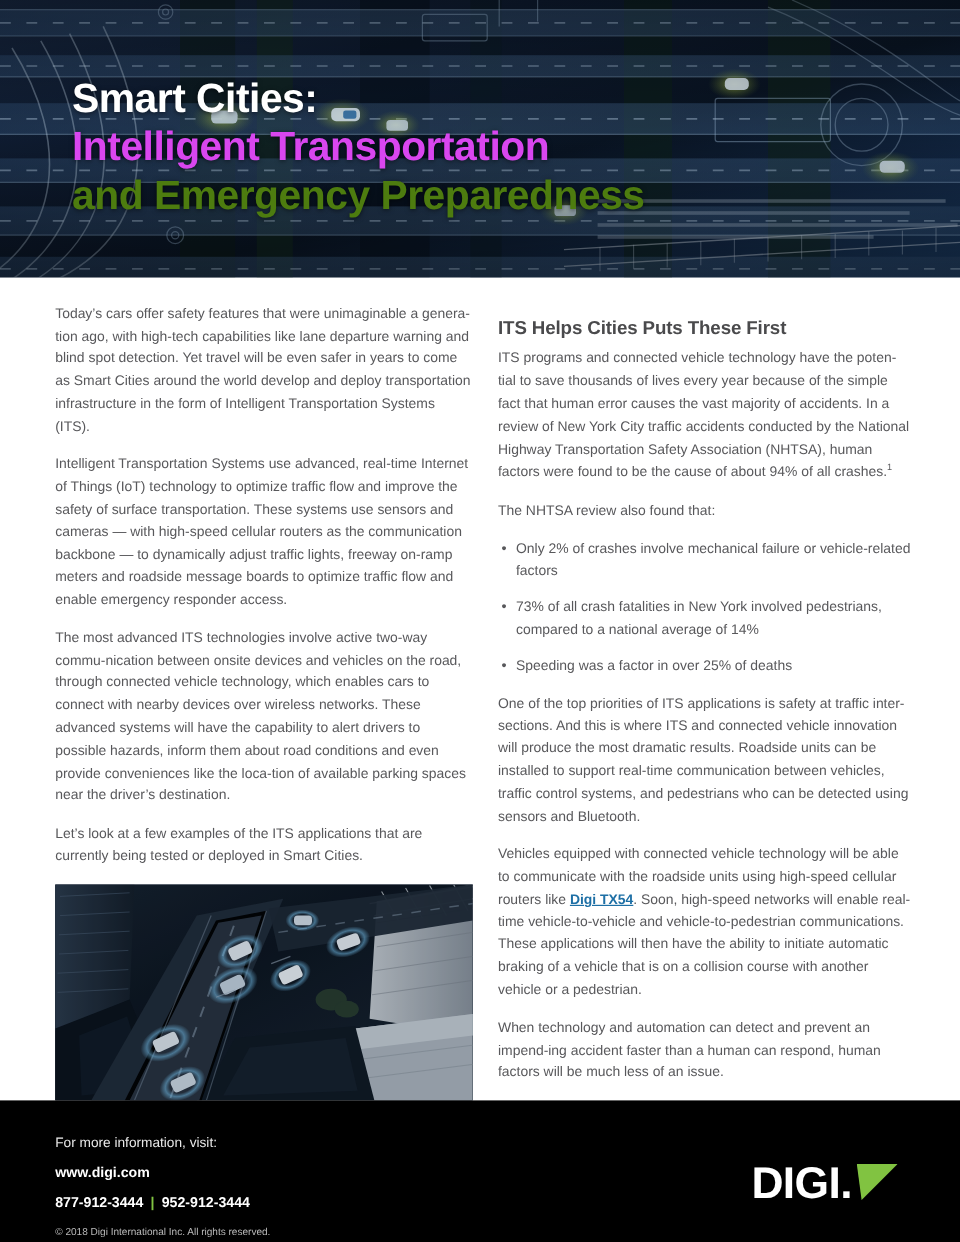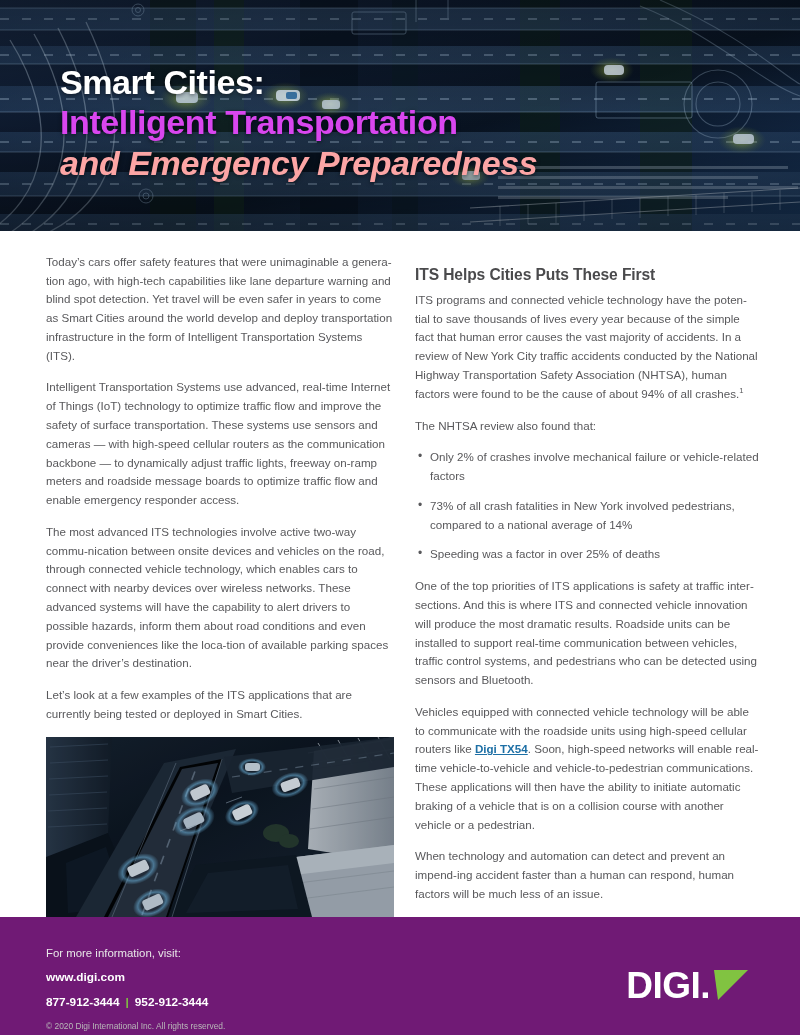--- a/index.html
+++ b/index.html
@@ -42,21 +42,21 @@
   .hero-line {
     font-size: 34px;
     font-weight: bold;
     letter-spacing: -0.4px;
     line-height: 1.19;
     white-space: nowrap;
     text-shadow: 0 1px 4px rgba(0,0,0,.55);
   }
   .hero-line.l1 { color: #ffffff; }
   .hero-line.l2 { color: #d946ef; }
-  .hero-line.l3 { color: #fca5a5; font-style: italic; }
+  .hero-line.l3 { color: #4d7c0f; }
 
   
   .content {
     position: relative;
     flex: 1;
     padding: 22px 40px 0 46px;
     display: flex;
     gap: 21px;
     align-items: center;
   }
@@ -120,21 +120,21 @@
     margin-top: 5px;
     overflow: hidden;
     background: #0d1a2b;
   }
 
   
   .footer {
     position: relative;
     width: 800px;
     height: 125px;
-    background: #701a75;
+    background: #000000;
     padding: 28px 44px 0 46px;
     display: flex;
     justify-content: space-between;
     align-items: flex-start;
   }
 
   .footer-left { padding-top: 2px; }
 
   .f-info {
     font-size: 11.4px;
@@ -472,21 +472,21 @@
 
   <div class="footer">
     <div class="footer-left">
       <div class="f-info">For more information, visit:</div>
       <div class="f-url">www.digi.com</div>
       <div class="f-phones">
         <span>877-912-3444</span>
         <span class="f-sep">|</span>
         <span>952-912-3444</span>
       </div>
-      <div class="f-copy">© 2020 Digi International Inc. All rights reserved.</div>
+      <div class="f-copy">© 2018 Digi International Inc. All rights reserved.</div>
     </div>
 
     <div class="logo">
       <span class="logo-word">DIGI.</span>
       <svg class="logo-flag" width="34" height="30" viewBox="0 0 34 30">
         <polygon points="0,0 34,0 4,30" fill="#81c341"></polygon>
       </svg>
     </div>
   </div>
 

